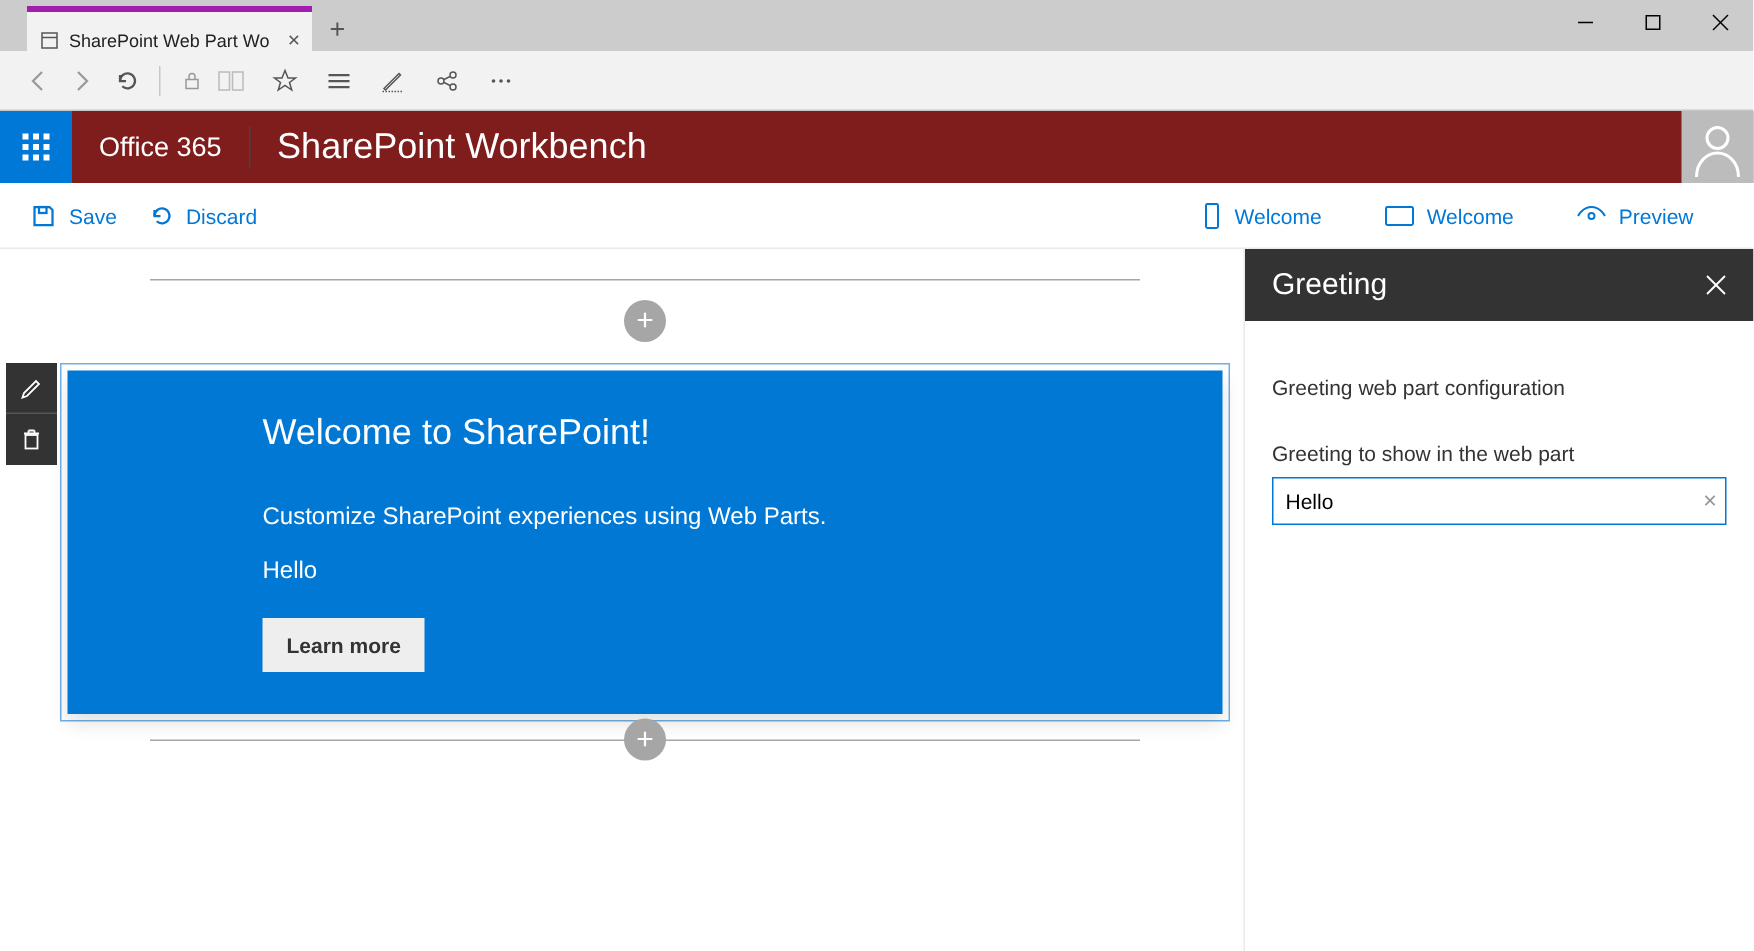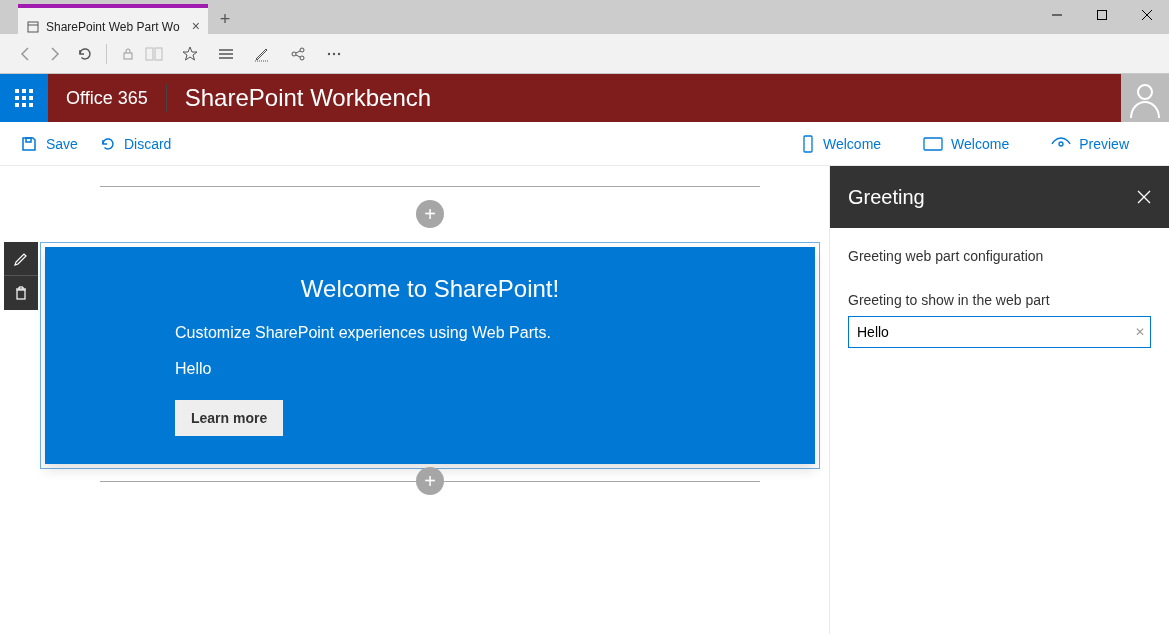--- a/index.html
+++ b/index.html
@@ -49,31 +49,31 @@
   .add-circle { position:absolute; left:50%; transform:translateX(-50%); width:28px; height:28px; border-radius:50%; background:#a6a6a6; color:#fff; display:flex; align-items:center; justify-content:center; font-size:20px; font-weight:300; }
   .add-top { top:14px; }
 
   .webpart-selected { position:relative; margin:28px 0 12px 0; }
   .wp-toolbar { position:absolute; left:-36px; top:0; width:34px; background:#333; }
   .wp-t-btn { height:34px; display:flex; align-items:center; justify-content:center; color:#fff; border-bottom:1px solid #555; }
   .wp-t-btn:last-child { border-bottom:none; }
 
   .webpart-box { border:1px solid #71afe5; }
   .wp-inner { margin:4px; background:#0078d4; padding:28px 130px 28px 130px; color:#fff; box-shadow:0 6px 12px rgba(0,0,0,.12); }
-  .wp-title { font-size:24px; font-weight:300; margin-bottom:21px;text-align:center; }
+  .wp-title { font-size:24px; font-weight:300; margin-bottom:33px; }
   .wp-sub { font-size:16px; margin-bottom:18px; }
   .wp-greet { font-size:16px; margin-bottom:22px; }
   .learn-btn { background:#eee; color:#333; padding:10px 16px; display:inline-block; font-size:14px; font-weight:600; }
 
   
   .prop-pane { width:340px; border-left:1px solid #eaeaea; display:flex; flex-direction:column; }
-  .pane-header { background:#333; color:#fff; height:62px; display:flex; align-items:center; padding:0 18px; font-size:20px; font-weight:300; }
+  .pane-header { background:#333; color:#fff; height:48px; display:flex; align-items:center; padding:0 18px; font-size:20px; font-weight:300; }
   .pane-close { margin-left:auto; color:#fff; font-size:16px; }
   .pane-body { padding:20px 18px; font-size:14px; color:#333; }
-  .pane-desc { margin-bottom:28px; }
+  .pane-desc { margin-bottom:28px;margin-top:16px; }
   .field-label { margin-bottom:8px; }
   .field-wrap { position:relative; }
   .field-input { width:100%; height:32px; border:1px solid #0078d7; padding:0 28px 0 8px; font-size:14px; outline:none; }
   .field-clear { position:absolute; right:6px; top:50%; transform:translateY(-50%); color:#999; font-size:12px; }
 
   svg { display:block; }
 </style>
 </head>
 <body>
 

